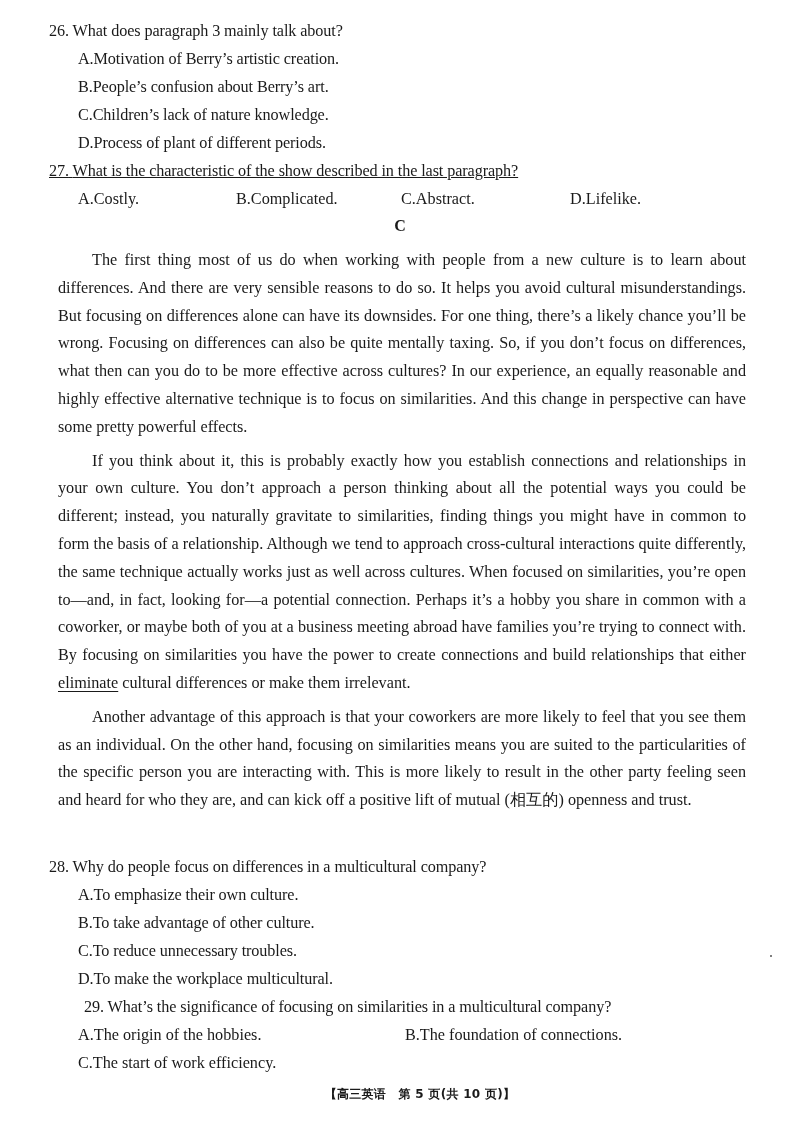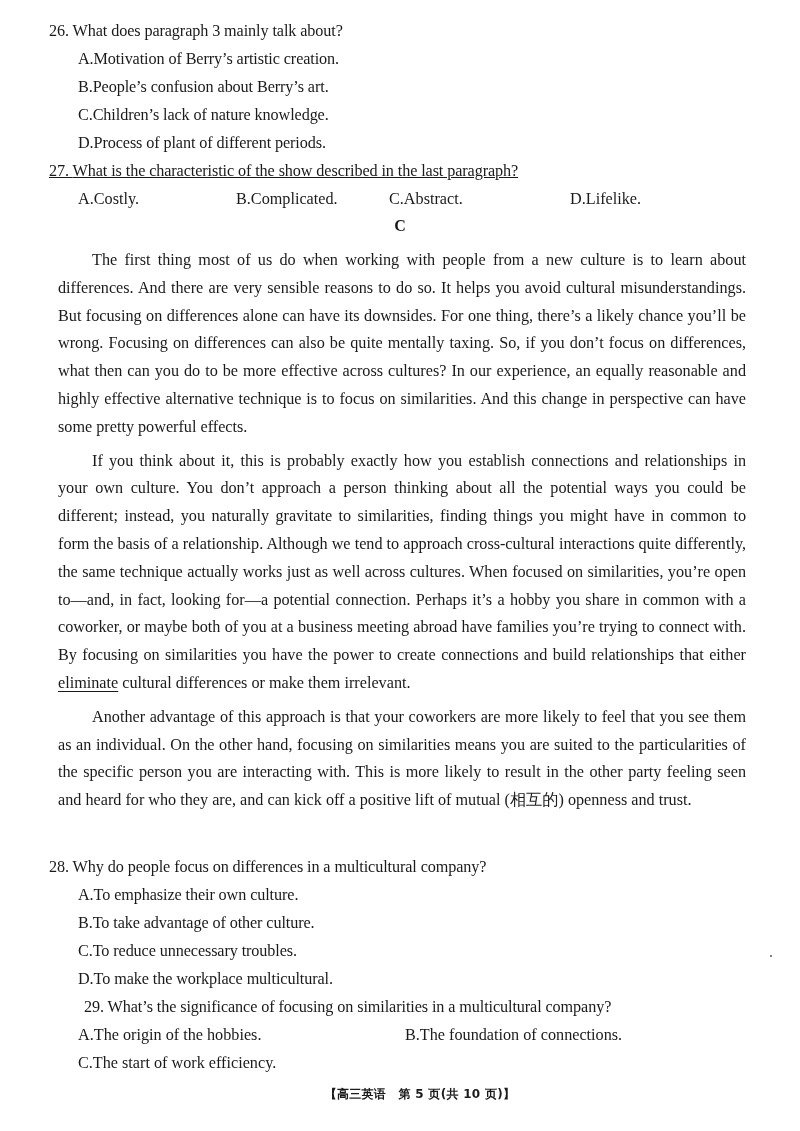--- a/index.html
+++ b/index.html
@@ -56,21 +56,21 @@
   <div class="q" style="top:162px;text-decoration:underline;">
     <span>27.</span>
     <span>What is the characteristic of the show described in the last paragraph?</span>
   </div>
   <div class="row4" style="left:78px; top:190px;text-align:center;">
     <span>A.</span><span>Costly.</span>
   </div>
   <div class="row4" style="left:236px; top:190px;">
     <span>B.</span><span>Complicated.</span>
   </div>
-  <div class="row4" style="left:389px; top:190px;">
+  <div class="row4" style="left:401px; top:190px;">
     <span>C.</span><span>Abstract.</span>
   </div>
   <div class="row4" style="left:570px; top:190px;">
     <span>D.</span><span>Lifelike.</span>
   </div>
 
   <div class="section">C</div>
 
   <div class="passage">
     <p>The first thing most of us do when working with people from a new culture is to learn about differences. And there are very sensible reasons to do so. It helps you avoid cultural misunderstandings. But focusing on differences alone can have its downsides. For one thing, there’s a likely chance you’ll be wrong. Focusing on differences can also be quite mentally taxing. So, if you don’t focus on differences, what then can you do to be more effective across cultures? In our experience, an equally reasonable and highly effective alternative technique is to focus on similarities. And this change in perspective can have some pretty powerful effects.</p>

